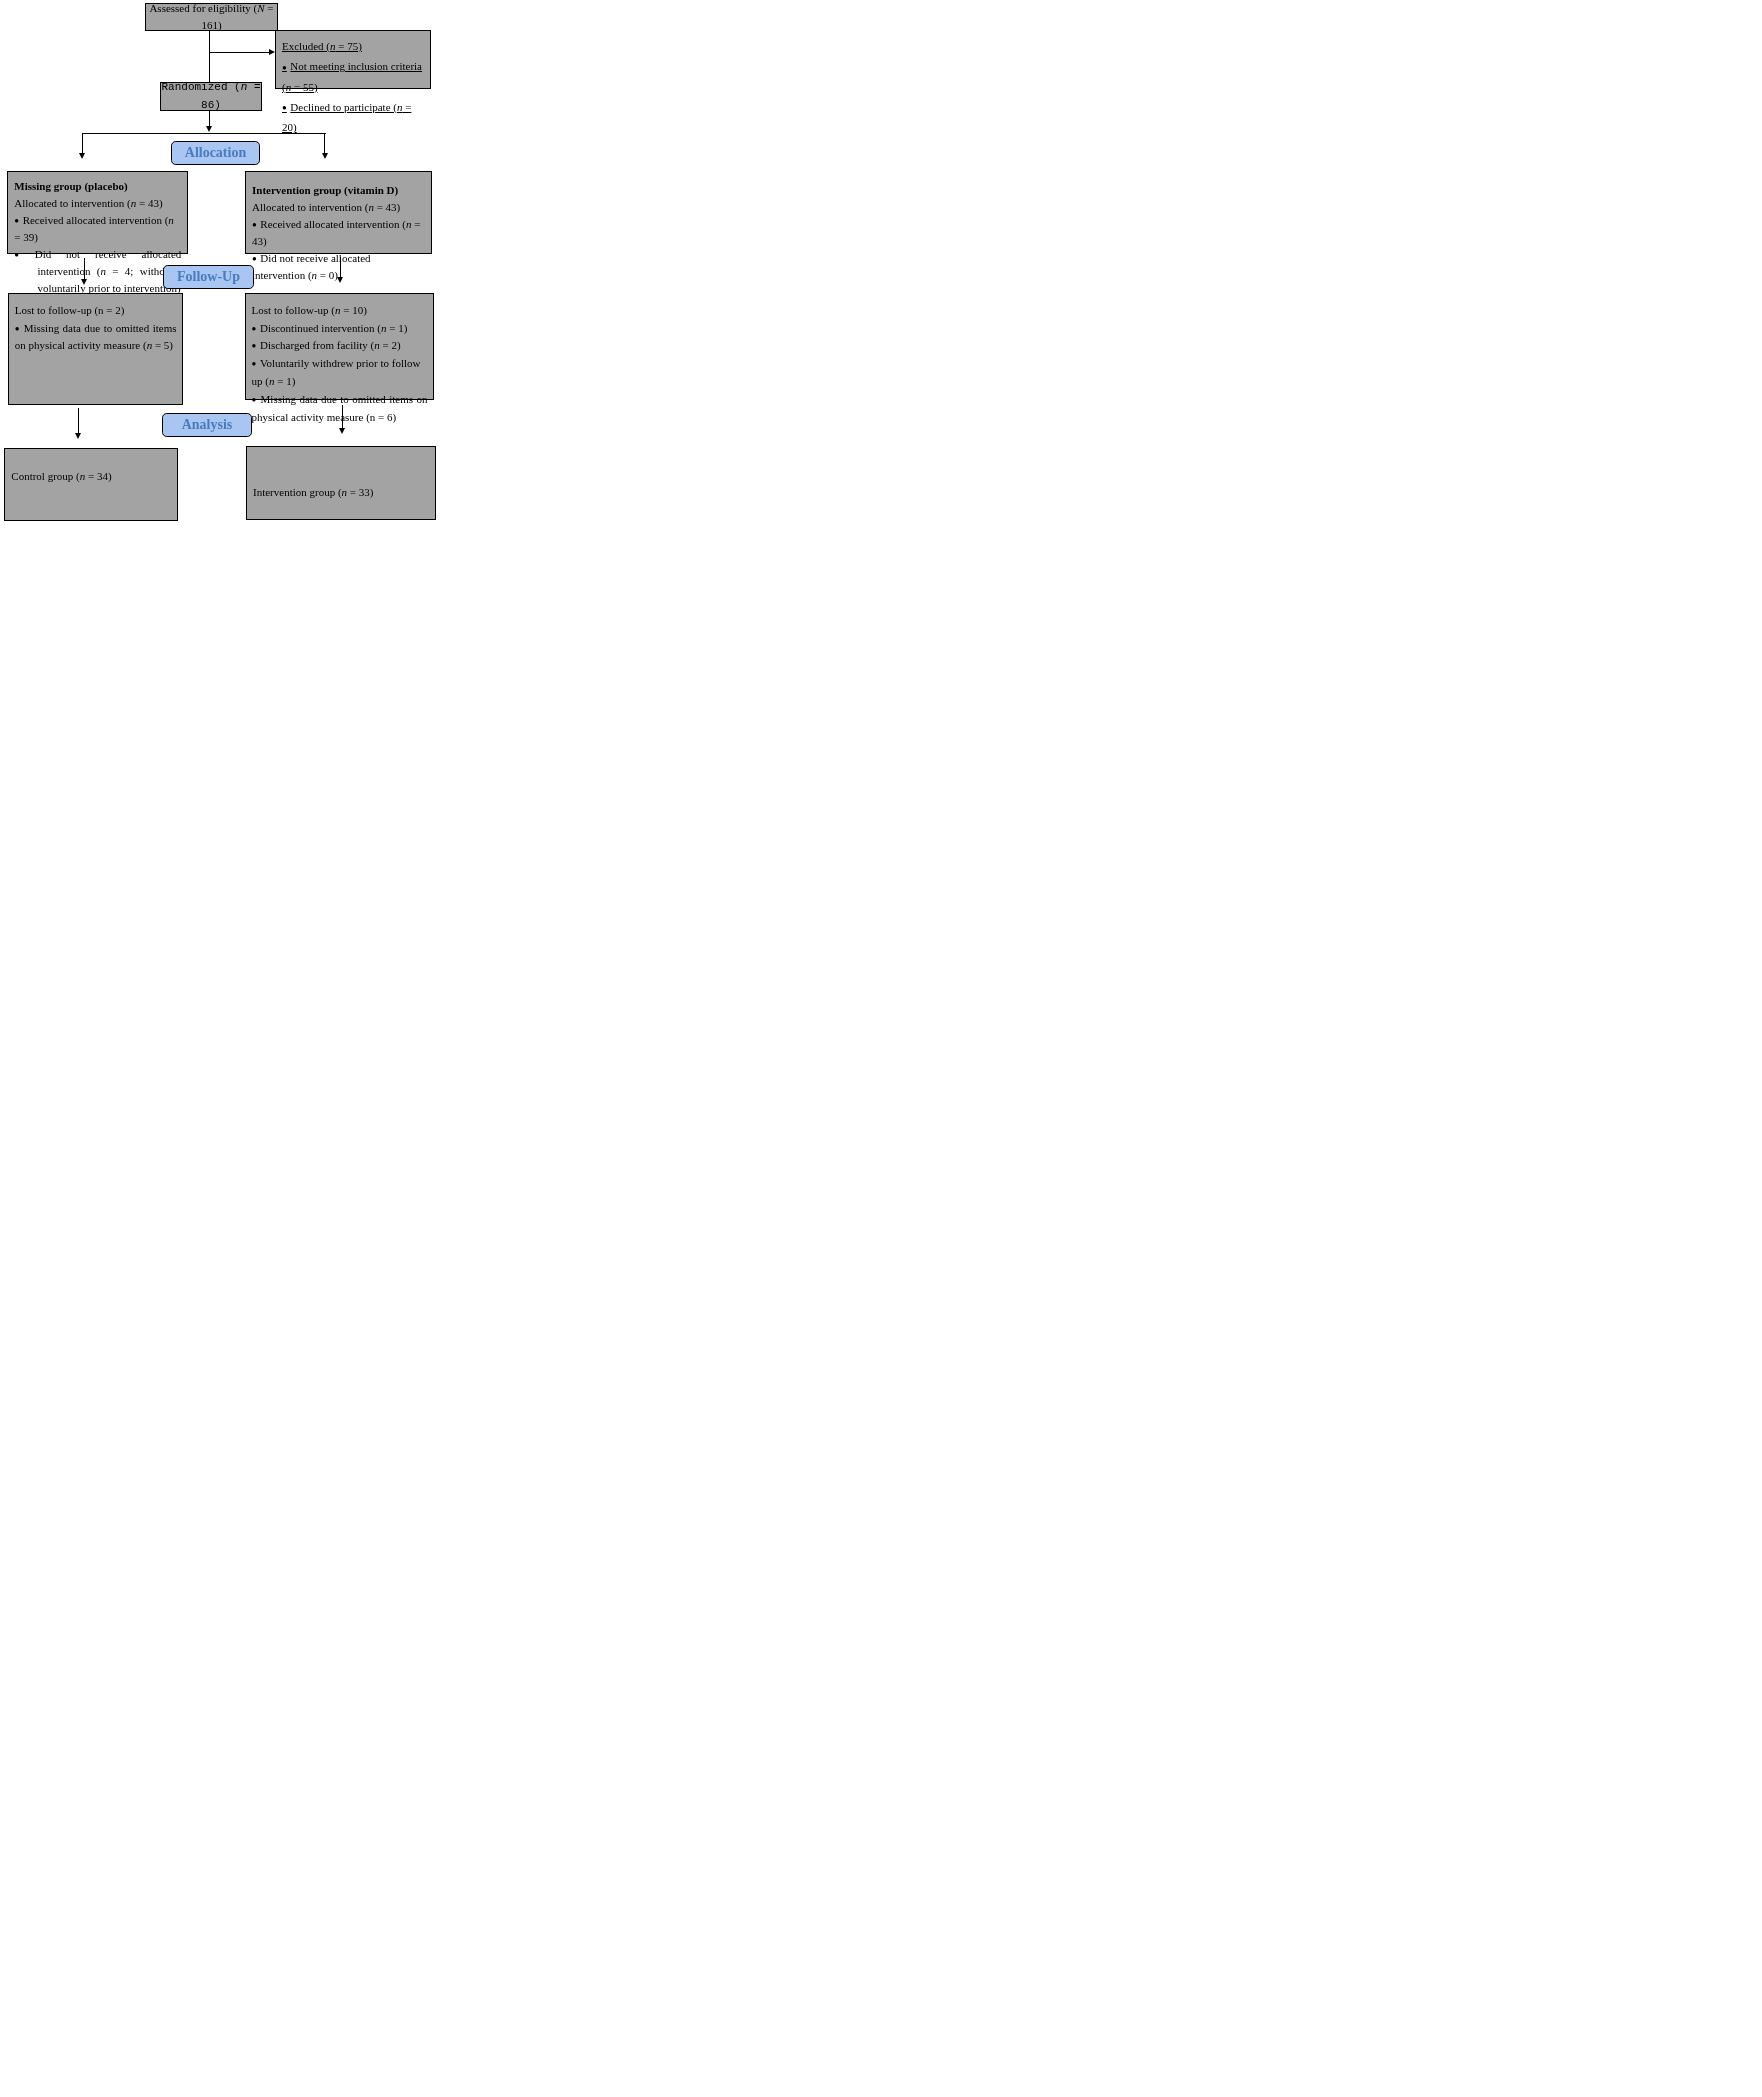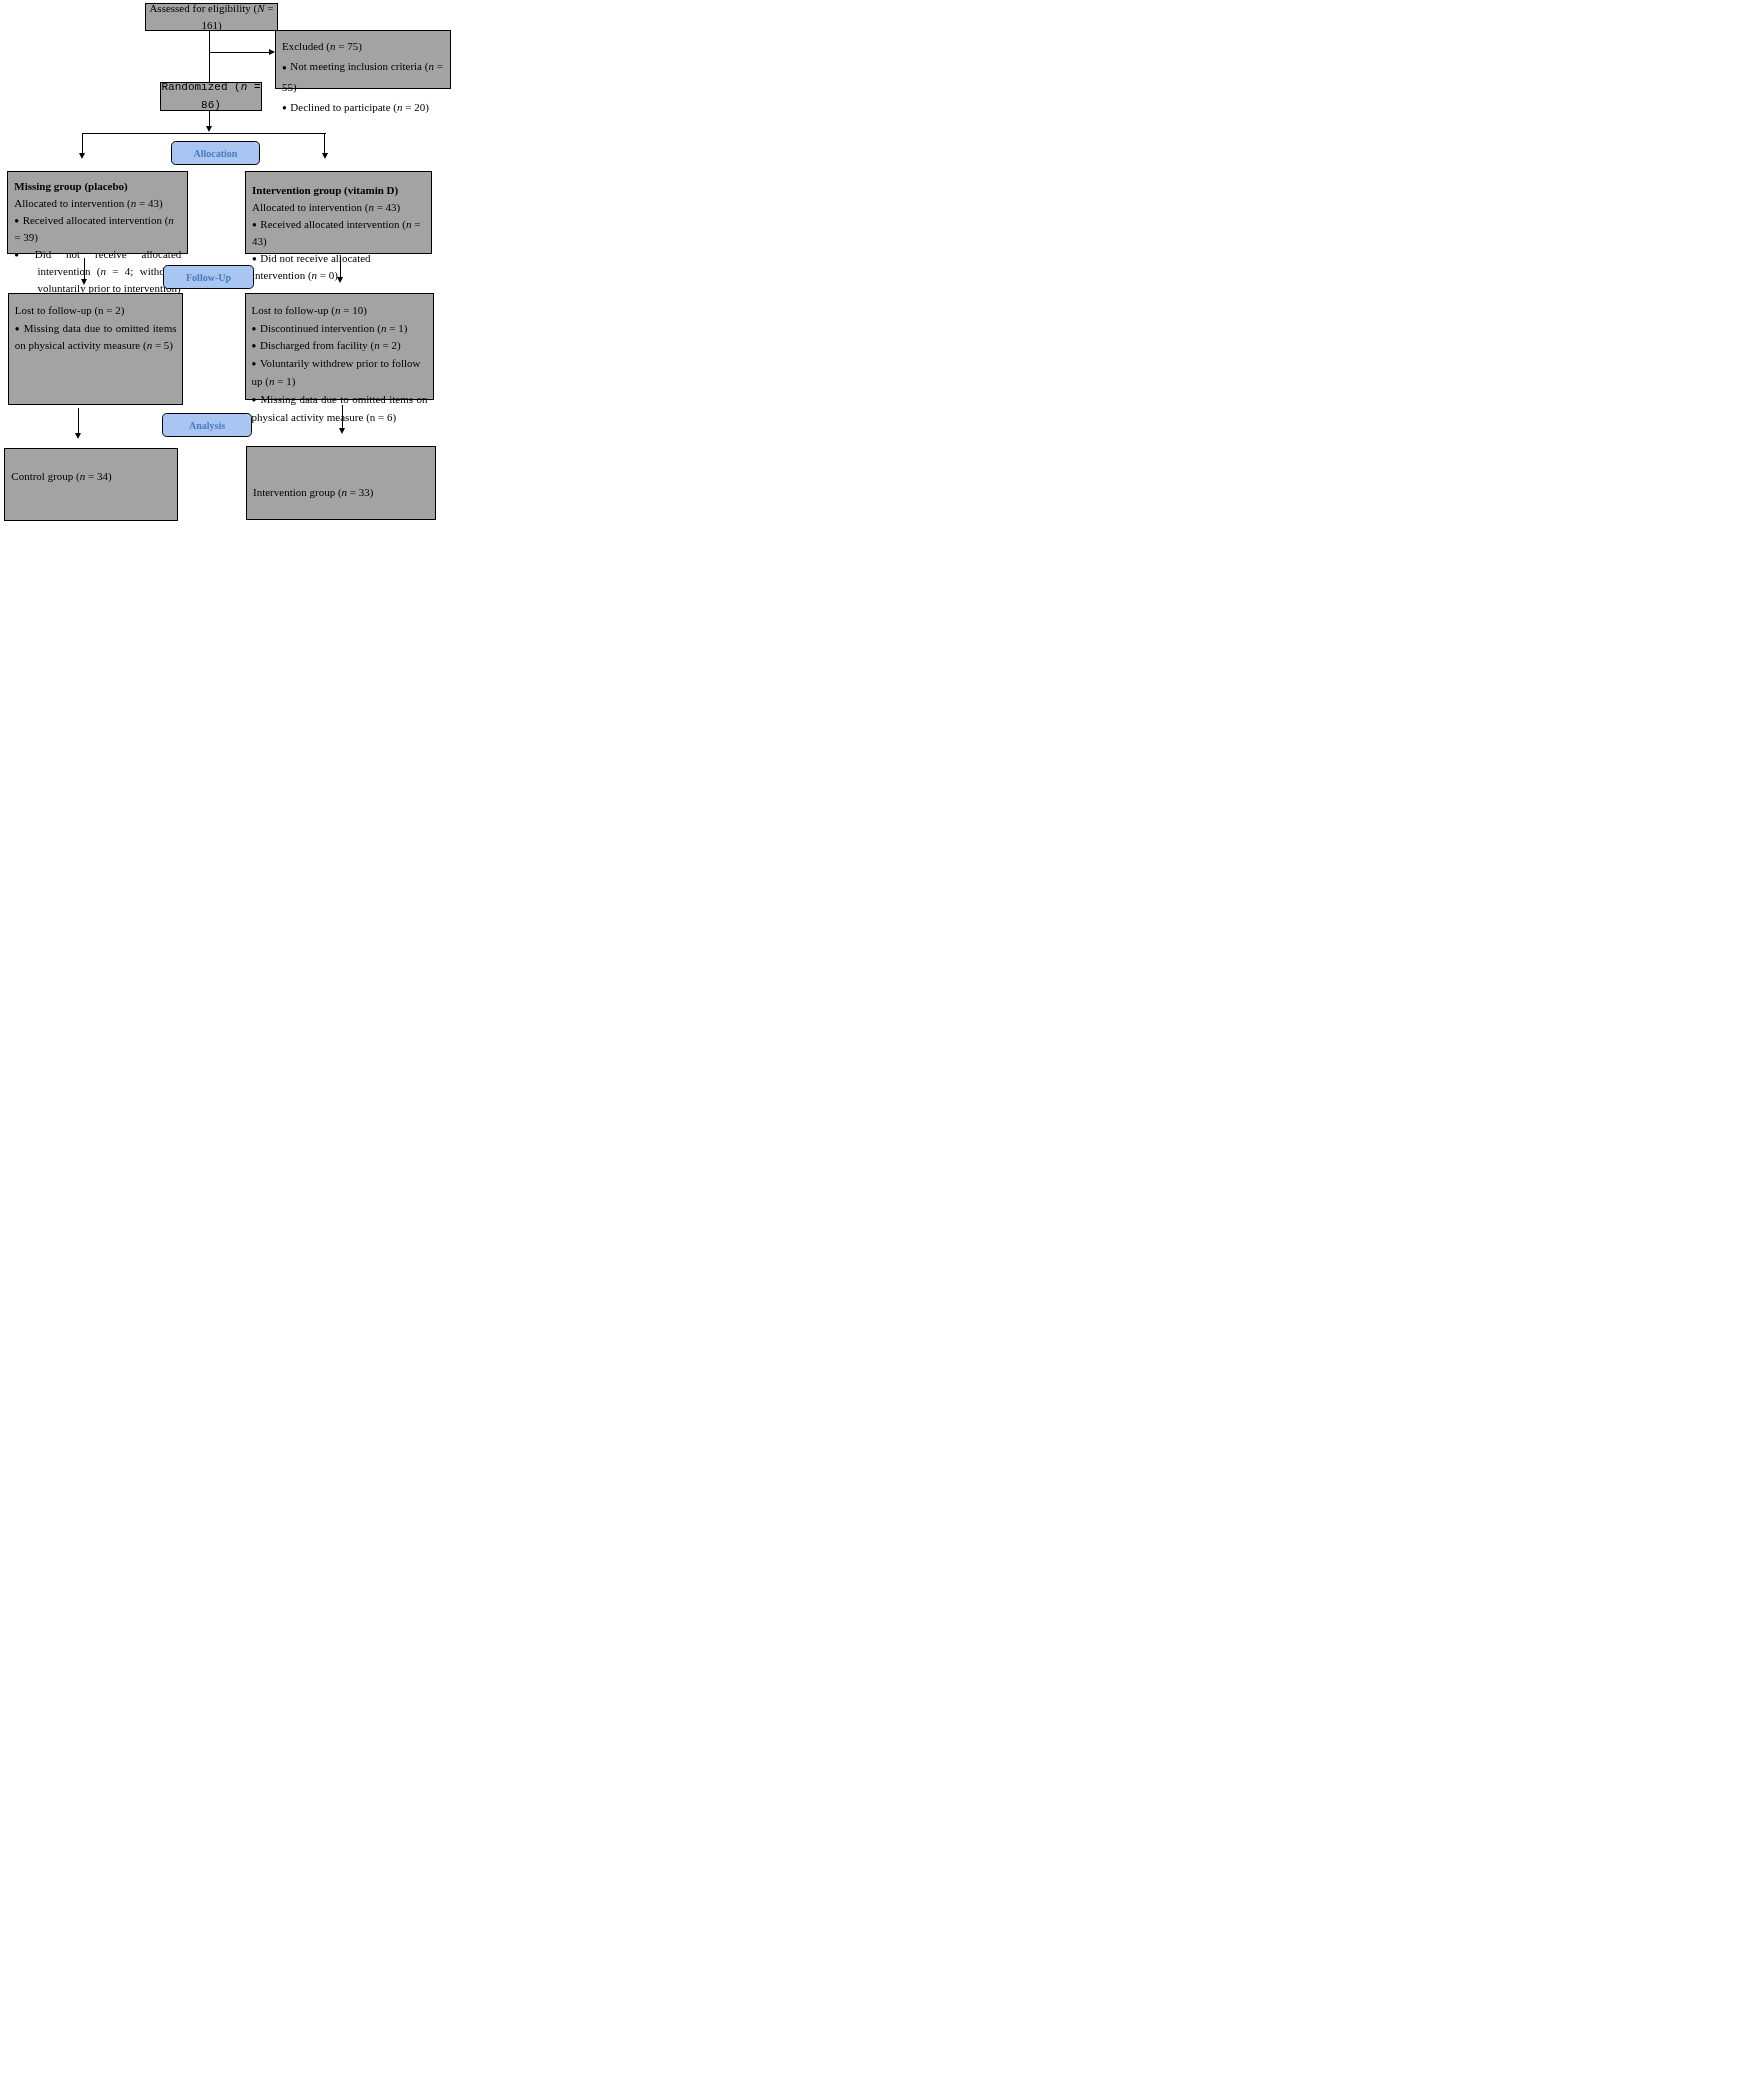--- a/index.html
+++ b/index.html
@@ -42,21 +42,21 @@
   }
   .banner{
     position:absolute;
     box-sizing:border-box;
     background:var(--banner-fill);
     border:1.3px solid var(--line);
     border-radius:4.7px;
     display:flex;align-items:center;justify-content:center;
     color:var(--banner-text);
     font-weight:bold;
-    font-size:10px;
+    font-size:14px;
   }
   .vline{position:absolute;width:1.3px;background:var(--line);}
   .hline{position:absolute;height:1.3px;background:var(--line);}
   .arrow-down{
     position:absolute;width:0;height:0;
     border-left:3.4px solid transparent;
     border-right:3.4px solid transparent;
     border-top:6.8px solid var(--line);
   }
   .arrow-right{
@@ -73,21 +73,21 @@
 
   <div class="box thick center" style="left:145px;top:3px;width:133px;height:28px;">
     <span>Assessed for eligibility (<i>N</i> = 161)</span>
   </div>
 
   <div class="vline" style="left:209px;top:31px;height:51px;"></div>
 
   <div class="hline" style="left:209px;top:52px;width:60px;"></div>
   <div class="arrow-right" style="left:269px;top:49px;"></div>
 
-  <div class="box pad roomy" style="left:275px;top:30px;width:176px;height:59px;">
+  <div class="box pad roomy" style="left:275px;top:30px;width:156px;height:59px;text-decoration:underline;">
     <p><span>Excluded (<i>n</i> = 75)</span></p>
     <p><span class="bullet">●</span><span>Not meeting inclusion criteria (<i>n</i> = 55)</span></p>
     <p><span class="bullet">●</span><span>Declined to participate (<i>n</i> = 20)</span></p>
   </div>
 
   <div class="box thick center" style="left:160px;top:82px;width:102px;height:29px;font-family:Liberation Mono, monospace;">
     <span>Randomized (<i>n</i> = 86)</span>
   </div>
 
   <div class="vline" style="left:209px;top:111px;height:15.4px;"></div>

